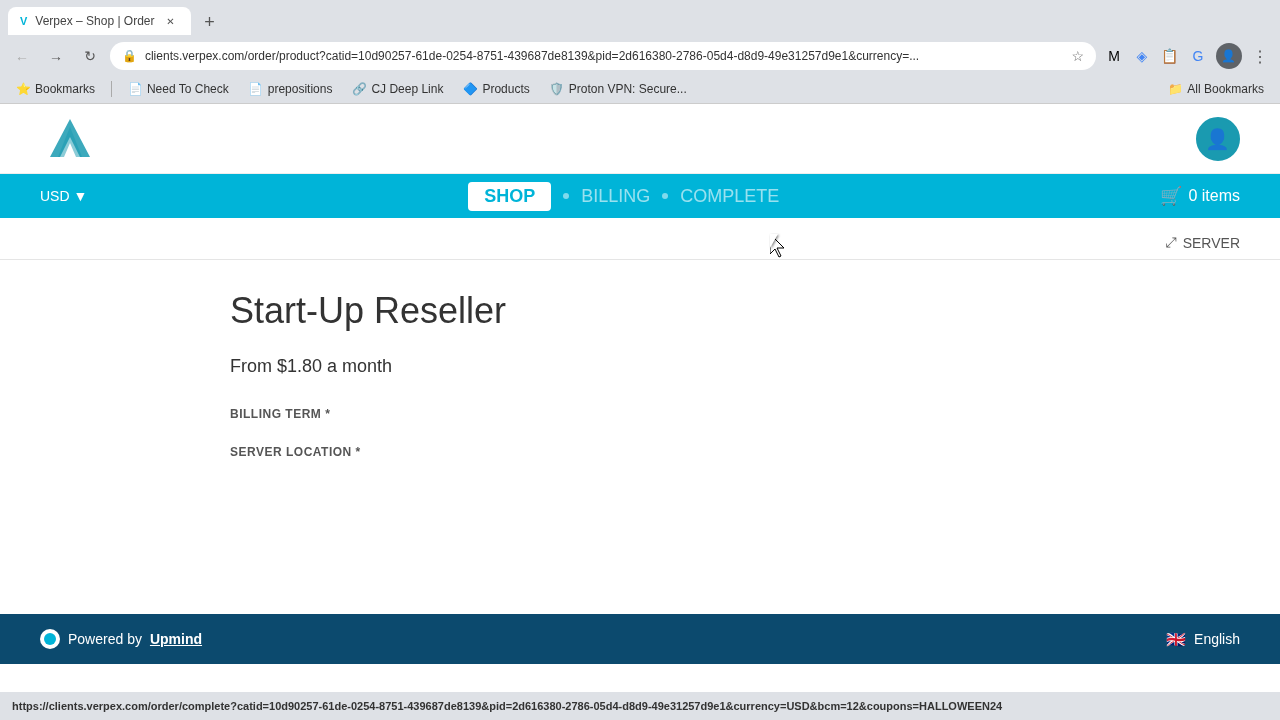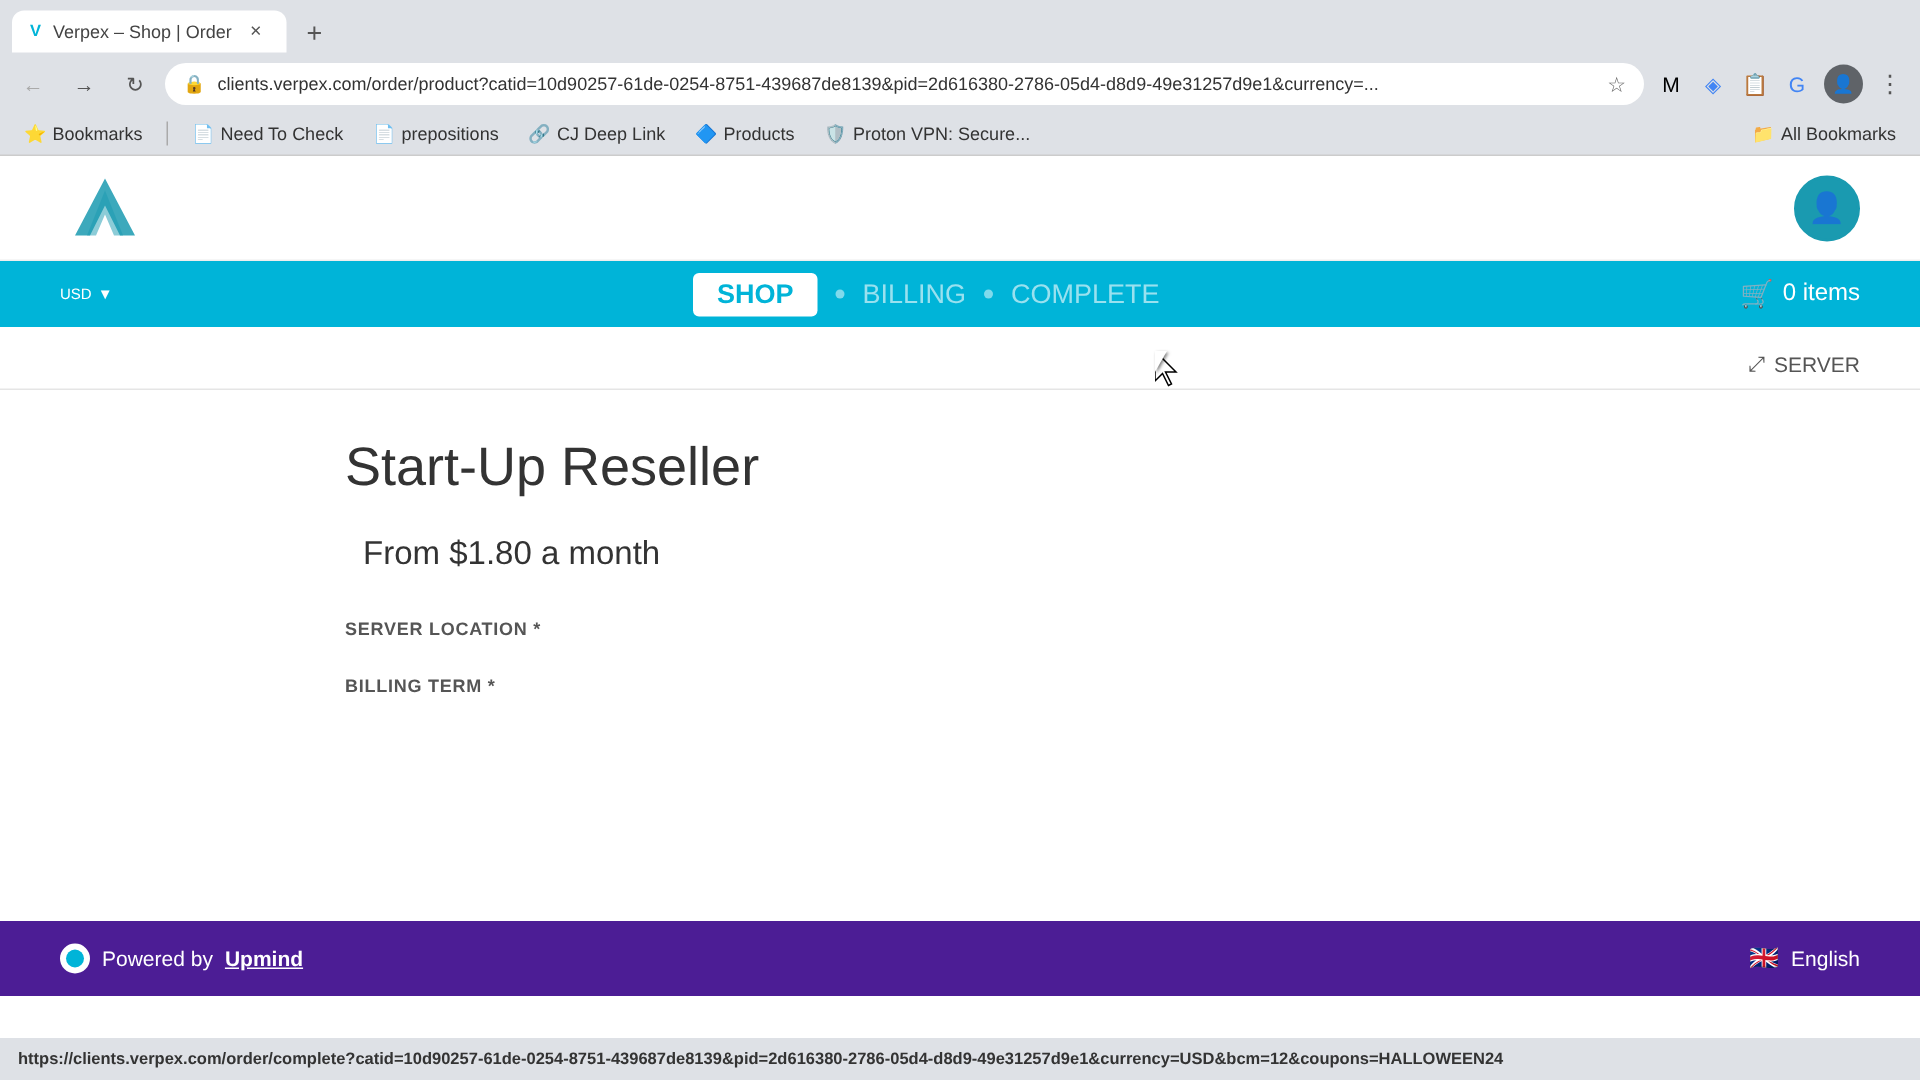--- a/index.html
+++ b/index.html
@@ -34,43 +34,43 @@
     
     .page-content { background: #fff; width: 100%; height: calc(720px - 36px - 40px - 28px - 28px); overflow: hidden; }
 
     
     .site-header { display: flex; align-items: center; justify-content: space-between; padding: 10px 40px; height: 70px; border-bottom: 1px solid #eee; }
     .logo { display: flex; align-items: center; }
     .user-avatar { width: 44px; height: 44px; border-radius: 50%; background: #1a9ab0; display: flex; align-items: center; justify-content: center; color: white; font-size: 20px; cursor: pointer; border: 2px solid #1a9ab0; }
 
     
     .site-nav { background: #00b4d8; display: flex; align-items: center; padding: 0 40px; height: 44px; }
-    .currency-selector { display: flex; align-items: center; gap: 4px; color: #fff; font-size: 10px; cursor: pointer; font-weight: 500; }
+    .currency-selector { display: flex; align-items: center; gap: 4px; color: #fff; font-size: 14px; cursor: pointer; font-weight: 500; }
     .step-indicator { display: flex; align-items: center; gap: 12px; flex: 1; justify-content: center; }
     .step { color: rgba(255,255,255,0.6); font-size: 18px; font-weight: 400; }
     .step.active { background: #fff; color: #00b4d8; padding: 4px 16px; border-radius: 4px; font-weight: 600; }
     .step-dot { width: 6px; height: 6px; border-radius: 50%; background: rgba(255,255,255,0.5); }
     .cart-area { display: flex; align-items: center; gap: 6px; color: #fff; cursor: pointer; margin-left: auto; }
     .cart-icon-wrap { font-size: 18px; }
     .cart-text { font-size: 16px; font-weight: 500; }
 
     
     .share-bar { display: flex; justify-content: flex-end; padding: 16px 40px 8px 40px; border-bottom: 1px solid #e5e5e5; margin-bottom: 0; }
     .share-btn { display: flex; align-items: center; gap: 6px; color: #555; font-size: 14px; cursor: pointer; text-decoration: none; }
 
     
     .product-section { padding: 30px 40px; max-width: 900px; margin: 0 auto; }
     .product-title { font-size: 36px; font-weight: 300; color: #333; margin-bottom: 24px; }
-    .product-price { font-size: 22px; color: #666; margin-bottom: 30px; font-weight: 300; margin-left: 12px; }
+    .product-price { font-size: 18px; color: #666; margin-bottom: 30px; font-weight: 300; }
     .product-price span { color: #333; }
     .field-label { font-size: 12px; font-weight: 700; color: #555; text-transform: uppercase; letter-spacing: 0.5px; margin-bottom: 16px; }
     .field-group { margin-bottom: 24px; }
 
     
-    .site-footer { background: #4c1d95; display: flex; align-items: center; justify-content: space-between; padding: 0 40px; height: 50px; position: absolute; bottom: 28px; left: 0; right: 0; }
+    .site-footer { background: #0c4a6e; display: flex; align-items: center; justify-content: space-between; padding: 0 40px; height: 50px; position: absolute; bottom: 28px; left: 0; right: 0; }
     .powered-by { display: flex; align-items: center; gap: 8px; color: #fff; font-size: 14px; }
     .upmind-logo { width: 20px; height: 20px; background: #fff; border-radius: 50%; display: flex; align-items: center; justify-content: center; }
     .language-selector { display: flex; align-items: center; gap: 8px; color: #fff; font-size: 14px; cursor: pointer; }
     .lang-flag { font-size: 16px; }
 
     
     .status-bar { position: absolute; bottom: 0; left: 0; right: 0; height: 28px; background: #dee1e6; display: flex; align-items: center; padding: 0 12px; font-size: 11px; color: #333; }
     .status-url { flex: 1; font-weight: bold; }
 
     
@@ -197,25 +197,25 @@
       </a>
     </div>
 
     <div class="product-section">
       <h1 class="product-title">Start-Up Reseller</h1>
       <p class="product-price">
         <span>From </span><span>$1.80</span><span> a month</span>
       </p>
 
       <div class="field-group">
+        <div class="field-label">BILLING TERM *</div>
+      </div>
+
+      <div class="field-group">
         <div class="field-label">SERVER LOCATION *</div>
-      </div>
-
-      <div class="field-group">
-        <div class="field-label">BILLING TERM *</div>
       </div>
     </div>
   </div>
 
   <div class="site-footer">
     <div class="powered-by">
       <div class="upmind-logo">
         <svg width="14" height="14" viewBox="0 0 14 14">
           <circle cx="7" cy="7" r="6" fill="#00b4d8"></circle>
         </svg>

